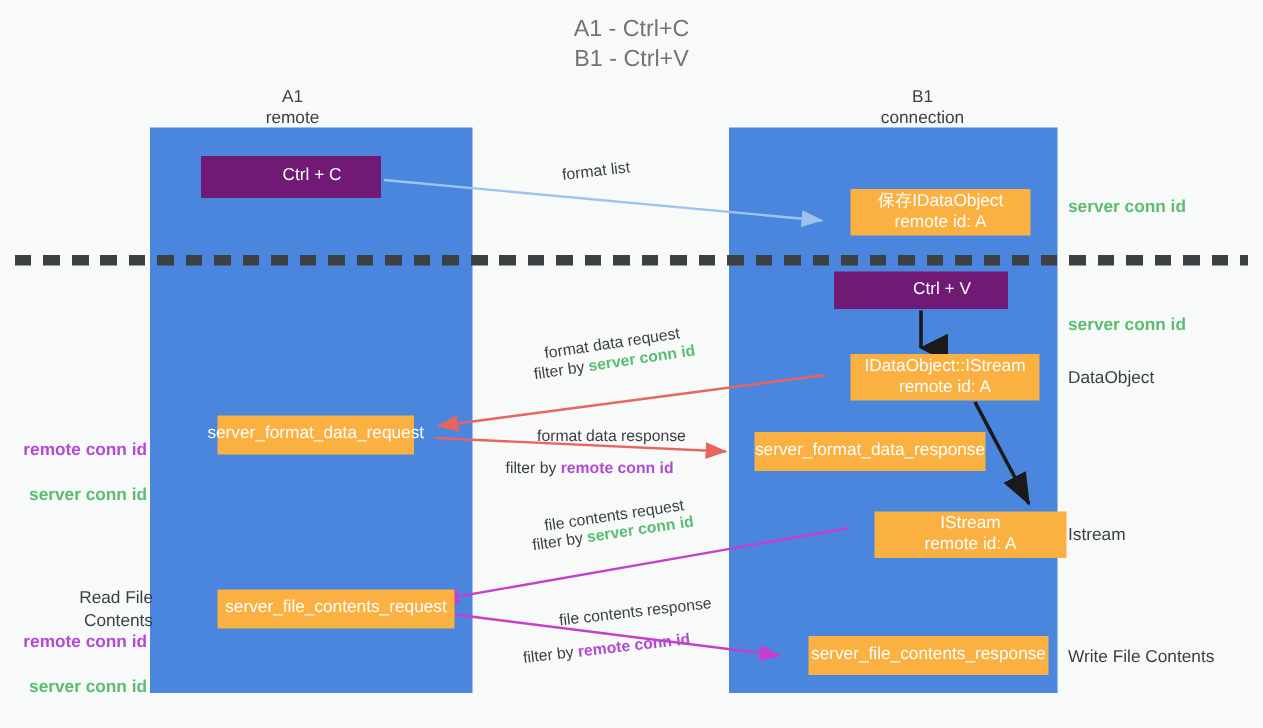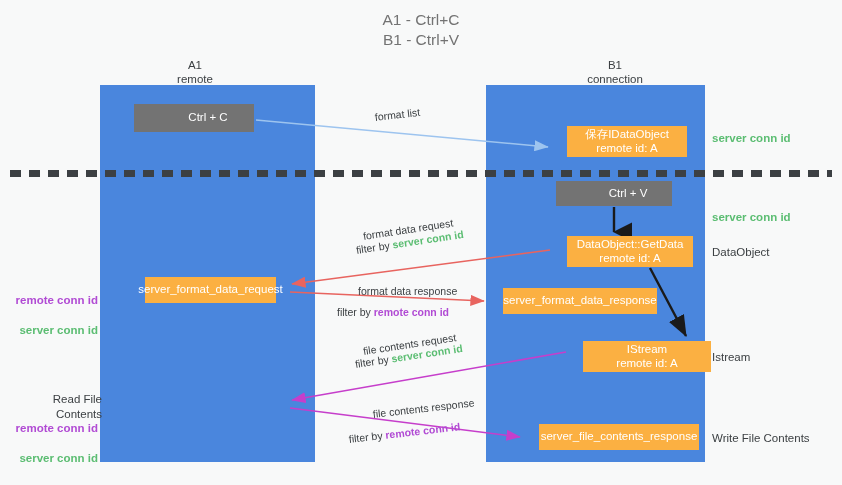--- a/index.html
+++ b/index.html
@@ -38,21 +38,21 @@
     background:repeating-linear-gradient(to right,#3c4043 0px,#3c4043 11px,rgba(0,0,0,0) 11px,rgba(0,0,0,0) 19px);
   }
 
   
   .box{
     box-sizing:border-box;
     display:flex;align-items:center;justify-content:center;
     text-align:center;color:#ffffff;font-size:11.5px;line-height:13.5px;
     white-space:pre-line;padding:2px 4px;
   }
-  .green{background:#737373;padding-left:32px;}
+  .green{background:#701a75;padding-left:32px;}
   .orange{background:#fbb042;margin-left:15px;}
 
   #boxCtrlC{left:134px;top:104px;width:120px;height:28px;}
   #boxSaveIDO{left:552px;top:126px;width:120px;height:31px;}
   #boxCtrlV{left:556px;top:181px;width:116px;height:25px;}
   #boxGetData{left:552px;top:236px;width:126px;height:31px;}
   #boxFmtReq{left:130px;top:277px;width:131px;height:26px;}
   #boxFmtResp{left:488px;top:288px;width:154px;height:26px;}
   #boxIStream{left:568px;top:341px;width:128px;height:31px;}
   #boxFileReq{left:130px;top:393px;width:158px;height:26px;}
@@ -142,26 +142,27 @@
 
     <line x1="290" y1="408" x2="520" y2="437" stroke="#c63ecb" stroke-width="1.6" marker-end="url(#ar-mag)"></line>
   </svg>
 
   <div class="abs" id="dashline"></div>
 
   <div class="abs box green" id="boxCtrlC">Ctrl + C</div>
   <div class="abs box orange" id="boxSaveIDO">保存IDataObject
 remote id: A</div>
   <div class="abs box green" id="boxCtrlV">Ctrl + V</div>
-  <div class="abs box orange" id="boxGetData">DataObject::GetData
+  <div class="abs box orange" id="boxGetData">IDataObject::IStream
 remote id: A</div>
   <div class="abs box orange" id="boxFmtReq">server_format_data_request</div>
   <div class="abs box orange" id="boxFmtResp">server_format_data_response</div>
   <div class="abs box orange" id="boxIStream">IStream
 remote id: A</div>
+  <div class="abs box orange" id="boxFileReq">server_file_contents_request</div>
   <div class="abs box orange" id="boxFileResp">server_file_contents_response</div>
 
   <div class="abs sidelabel green-t" id="lblServer1">server conn id</div>
   <div class="abs sidelabel green-t" id="lblServer2">server conn id</div>
   <div class="abs sidelabel" id="lblDataObject">DataObject</div>
   <div class="abs sidelabel" id="lblIstream">Istream</div>
   <div class="abs sidelabel" id="lblWriteFC">Write File Contents</div>
 
   <div class="abs sidelabel" id="lblLeftConn1">
     <span class="purple-t">remote conn id</span><br>

